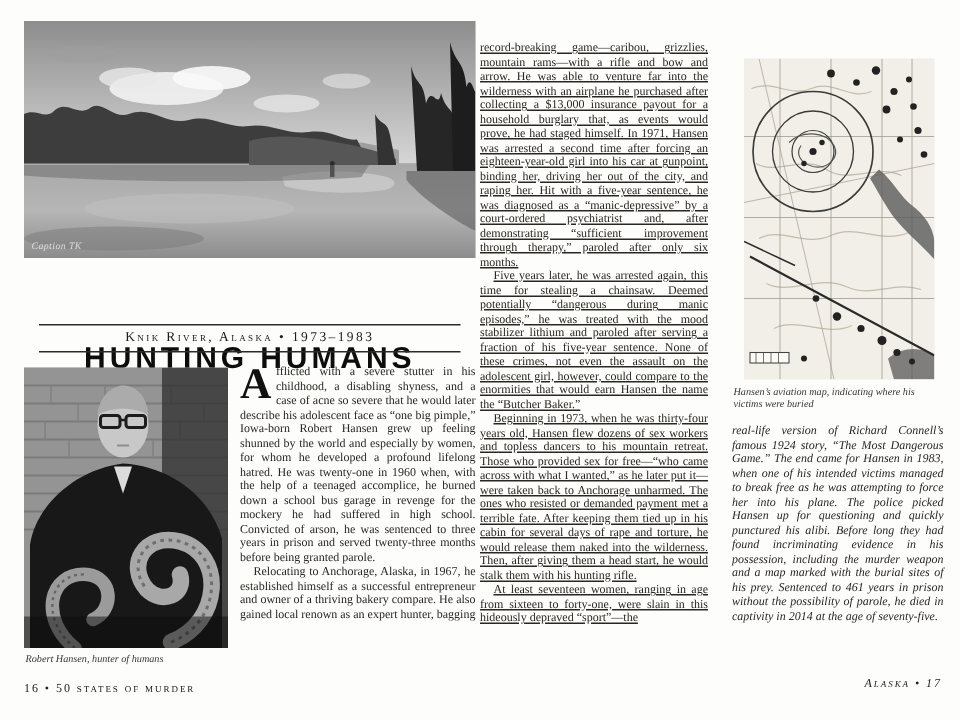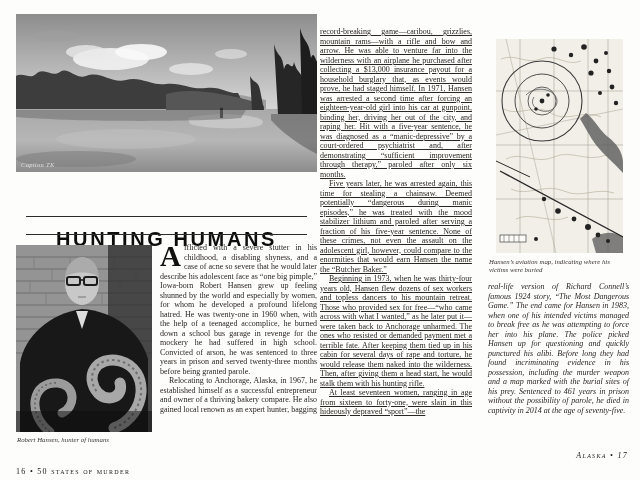--- a/index.html
+++ b/index.html
@@ -75,20 +75,21 @@
       <path d="M0,96 L230,96 225,104 C180,108 60,108 0,103 Z" fill="#707070" opacity=".55"></path>
       <path d="M255,100 L301,100 301,140 C285,132 265,118 255,106 Z" fill="#5d5d5d" opacity=".6"></path>
       <ellipse cx="110" cy="125" rx="70" ry="10" fill="#c2c2c2" opacity=".5"></ellipse>
       <ellipse cx="60" cy="145" rx="60" ry="8" fill="#7a7a7a" opacity=".5"></ellipse>
     </svg>
     <span class="photo-credit">Caption TK</span>
   </div>
 
   <div class="chapter-title">HUNTING HUMANS</div>
   <div class="rule" style="left:26px;top:216px;width:281px;"></div>
+  <div class="chapter-sub">Knik River, Alaska • 1973–1983</div>
   <div class="rule" style="left:26px;top:234px;width:281px;"></div>
 
   <div class="photo-frame" style="left:16px;top:245px;width:136px;height:187px;background:#8f8f8f;">
     <svg width="136" height="187" viewBox="0 0 136 187">
       <rect width="136" height="187" fill="#949494"></rect>
 
       <path d="M0,12H136 M0,24H136 M0,36H136 M0,48H136 M0,60H136 M0,72H136 M0,84H136 M0,96H136 M0,108H136" stroke="#7b7b7b" stroke-width="1.4" fill="none"></path>
       <path d="M18,12V24 M54,12V24 M98,12V24 M36,24V36 M80,24V36 M120,24V36 M14,36V48 M60,36V48 M104,36V48 M30,48V60 M86,48V60" stroke="#808080" stroke-width="1" fill="none"></path>
 
       <rect x="92" width="44" height="187" fill="#2e2e2e" opacity=".75"></rect>
@@ -113,21 +114,21 @@
       <rect y="166" width="136" height="21" fill="#0c0c0c" opacity=".5"></rect>
     </svg>
   </div>
   <div class="pic-caption" style="left:17px;top:436px;width:145px;">Robert Hansen, hunter of humans</div>
 
   <div class="bodycol" style="left:160px;top:243px;width:157px;">
     <p><span class="dropcap">A</span><span>fflicted with a severe stutter in his childhood, a disabling shyness, and a case of acne so severe that he would later describe his adolescent face as “one big pimple,” Iowa-born Robert Hansen grew up feeling shunned by the world and especially by women, for whom he developed a profound lifelong hatred. He was twenty-one in 1960 when, with the help of a teenaged accomplice, he burned down a school bus garage in revenge for the mockery he had suffered in high school. Convicted of arson, he was sentenced to three years in prison and served twenty-three months before being granted parole.</span></p>
     <p class="indent">Relocating to Anchorage, Alaska, in 1967, he established himself as a successful entrepreneur and owner of a thriving bakery compare. He also gained local renown as an expert hunter, bagging</p>
   </div>
 
-  <div class="folio" style="left:16px;top:467px;">16 • 50 states of murder</div>
+  <div class="folio" style="left:16px;top:454px;">16 • 50 states of murder</div>
 
   <div class="bodycol" style="left:320px;top:27px;width:152px;text-decoration:underline;">
     <p>record-breaking game—caribou, grizzlies, mountain rams—with a rifle and bow and arrow. He was able to venture far into the wilderness with an airplane he purchased after collecting a $13,000 insurance payout for a household burglary that, as events would prove, he had staged himself. In 1971, Hansen was arrested a second time after forcing an eighteen-year-old girl into his car at gunpoint, binding her, driving her out of the city, and raping her. Hit with a five-year sentence, he was diagnosed as a “manic-depressive” by a court-ordered psychiatrist and, after demonstrating “sufficient improvement through therapy,” paroled after only six months.</p>
     <p class="indent">Five years later, he was arrested again, this time for stealing a chainsaw. Deemed potentially “dangerous during manic episodes,” he was treated with the mood stabilizer lithium and paroled after serving a fraction of his five-year sentence. None of these crimes, not even the assault on the adolescent girl, however, could compare to the enormities that would earn Hansen the name the “Butcher Baker.”</p>
     <p class="indent">Beginning in 1973, when he was thirty-four years old, Hansen flew dozens of sex workers and topless dancers to his mountain retreat. Those who provided sex for free—“who came across with what I wanted,” as he later put it—were taken back to Anchorage unharmed. The ones who resisted or demanded payment met a terrible fate. After keeping them tied up in his cabin for several days of rape and torture, he would release them naked into the wilderness. Then, after giving them a head start, he would stalk them with his hunting rifle.</p>
     <p class="indent">At least seventeen women, ranging in age from sixteen to forty-one, were slain in this hideously depraved “sport”—the</p>
   </div>
 
   <div class="photo-frame" style="left:496px;top:39px;width:127px;height:214px;background:#f1f0ea;">
     <svg width="127" height="214" viewBox="0 0 127 214">

